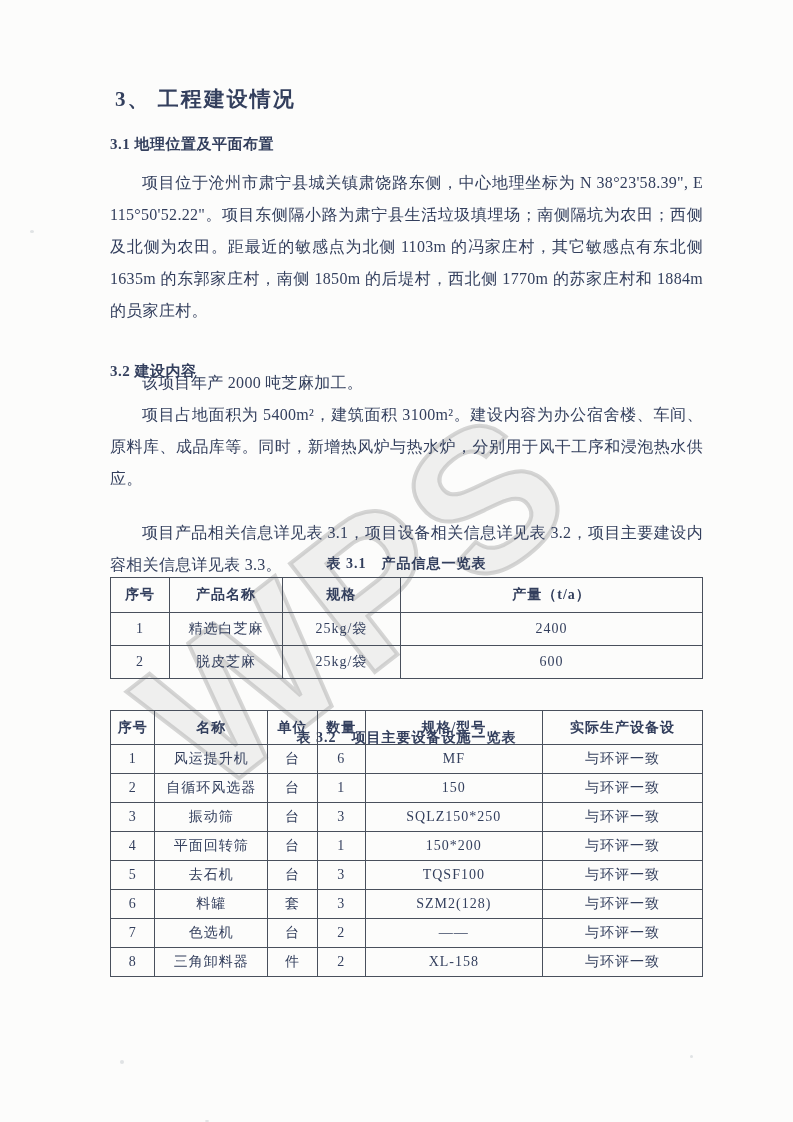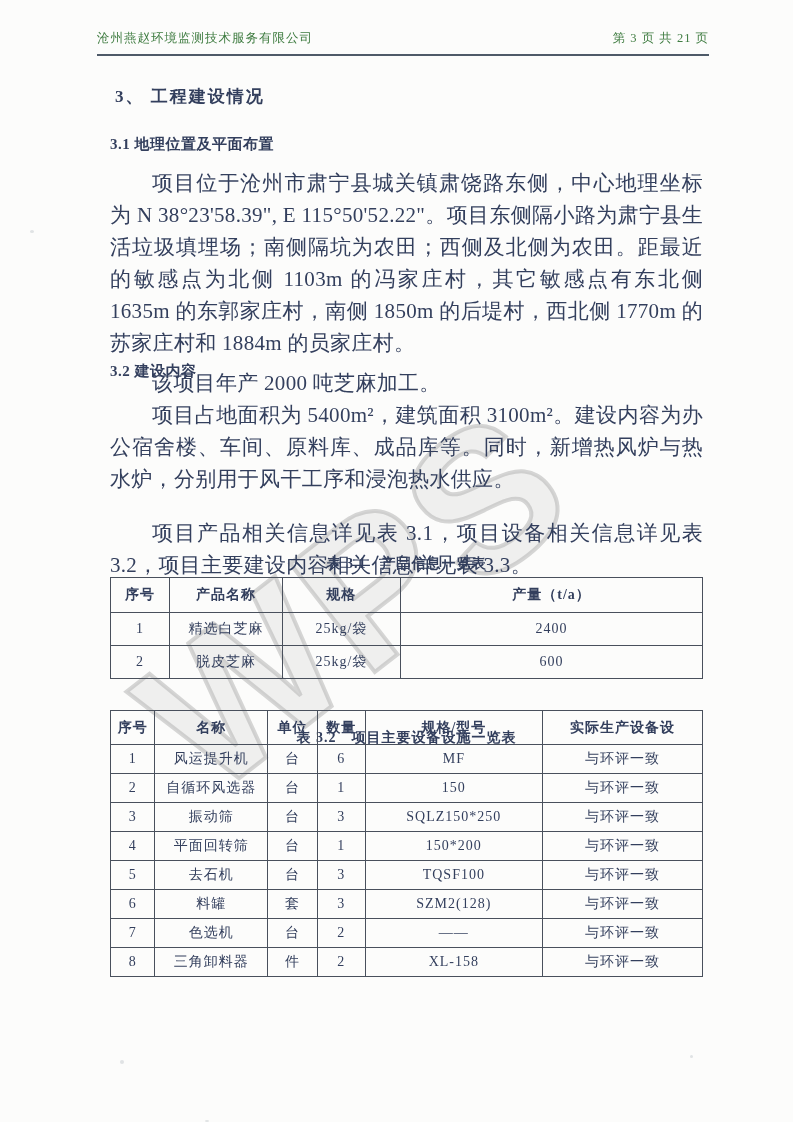--- a/index.html
+++ b/index.html
@@ -38,31 +38,31 @@
     display:flex;justify-content:space-between;align-items:flex-end;
     padding-bottom:7px;
     border-bottom:2px solid #4e5a68;
     color:var(--header-green);
     font-size:12.5px;letter-spacing:1px;
     z-index:1;
   }
   .content{position:absolute;left:110px;top:0;width:593px;z-index:1;}
   .h1{
     position:absolute;top:85px;left:5px;
-    font-size:17px;font-weight:bold;letter-spacing:2px;margin:0;
+    font-size:21px;font-weight:bold;letter-spacing:2px;margin:0;
   }
   .h2{
     position:absolute;left:0;
     font-size:15px;font-weight:bold;letter-spacing:.5px;margin:0;text-align:right;
   }
   .h2a{top:135px;}
   .h2b{top:334px;margin-top:28px;}
   .para{
     position:absolute;left:0;width:593px;margin:0;
-    font-size:21px;line-height:32px;
+    font-size:16px;line-height:32px;
     text-indent:2em;text-align:justify;letter-spacing:.3px;
   }
   .p1{top:167px;}
   .p2{top:367px;}
   .p3{top:399px;}
   .p4{top:517px;}
   .tbl-caption{
     position:absolute;left:0;width:593px;margin:0;
     text-align:center;font-weight:bold;font-size:14px;letter-spacing:1px;
   }
@@ -94,24 +94,20 @@
 
 <div class="page">
 
   <div class="watermark">WPS</div>
 
   <span class="speck" style="left:30px;top:230px;width:4px;height:3px;"></span>
   <span class="speck" style="left:120px;top:1060px;width:4px;height:4px;"></span>
   <span class="speck" style="left:690px;top:1055px;width:3px;height:3px;"></span>
   <span class="speck" style="left:205px;top:1120px;width:4px;height:2px;"></span>
 
-  <header class="hdr">
-    <span>沧州燕赵环境监测技术服务有限公司</span>
-    <span>第 3 页 共 21 页</span>
-  </header>
 
   <main class="content">
 
     <h1 class="h1">3、 工程建设情况</h1>
 
     <h2 class="h2 h2a">3.1 地理位置及平面布置</h2>
 
     <p class="para p1">项目位于沧州市肃宁县城关镇肃饶路东侧，中心地理坐标为 N 38°23'58.39", E 115°50'52.22"。项目东侧隔小路为肃宁县生活垃圾填埋场；南侧隔坑为农田；西侧及北侧为农田。距最近的敏感点为北侧 1103m 的冯家庄村，其它敏感点有东北侧 1635m 的东郭家庄村，南侧 1850m 的后堤村，西北侧 1770m 的苏家庄村和 1884m 的员家庄村。</p>
 
     <h2 class="h2 h2b">3.2 建设内容</h2>

